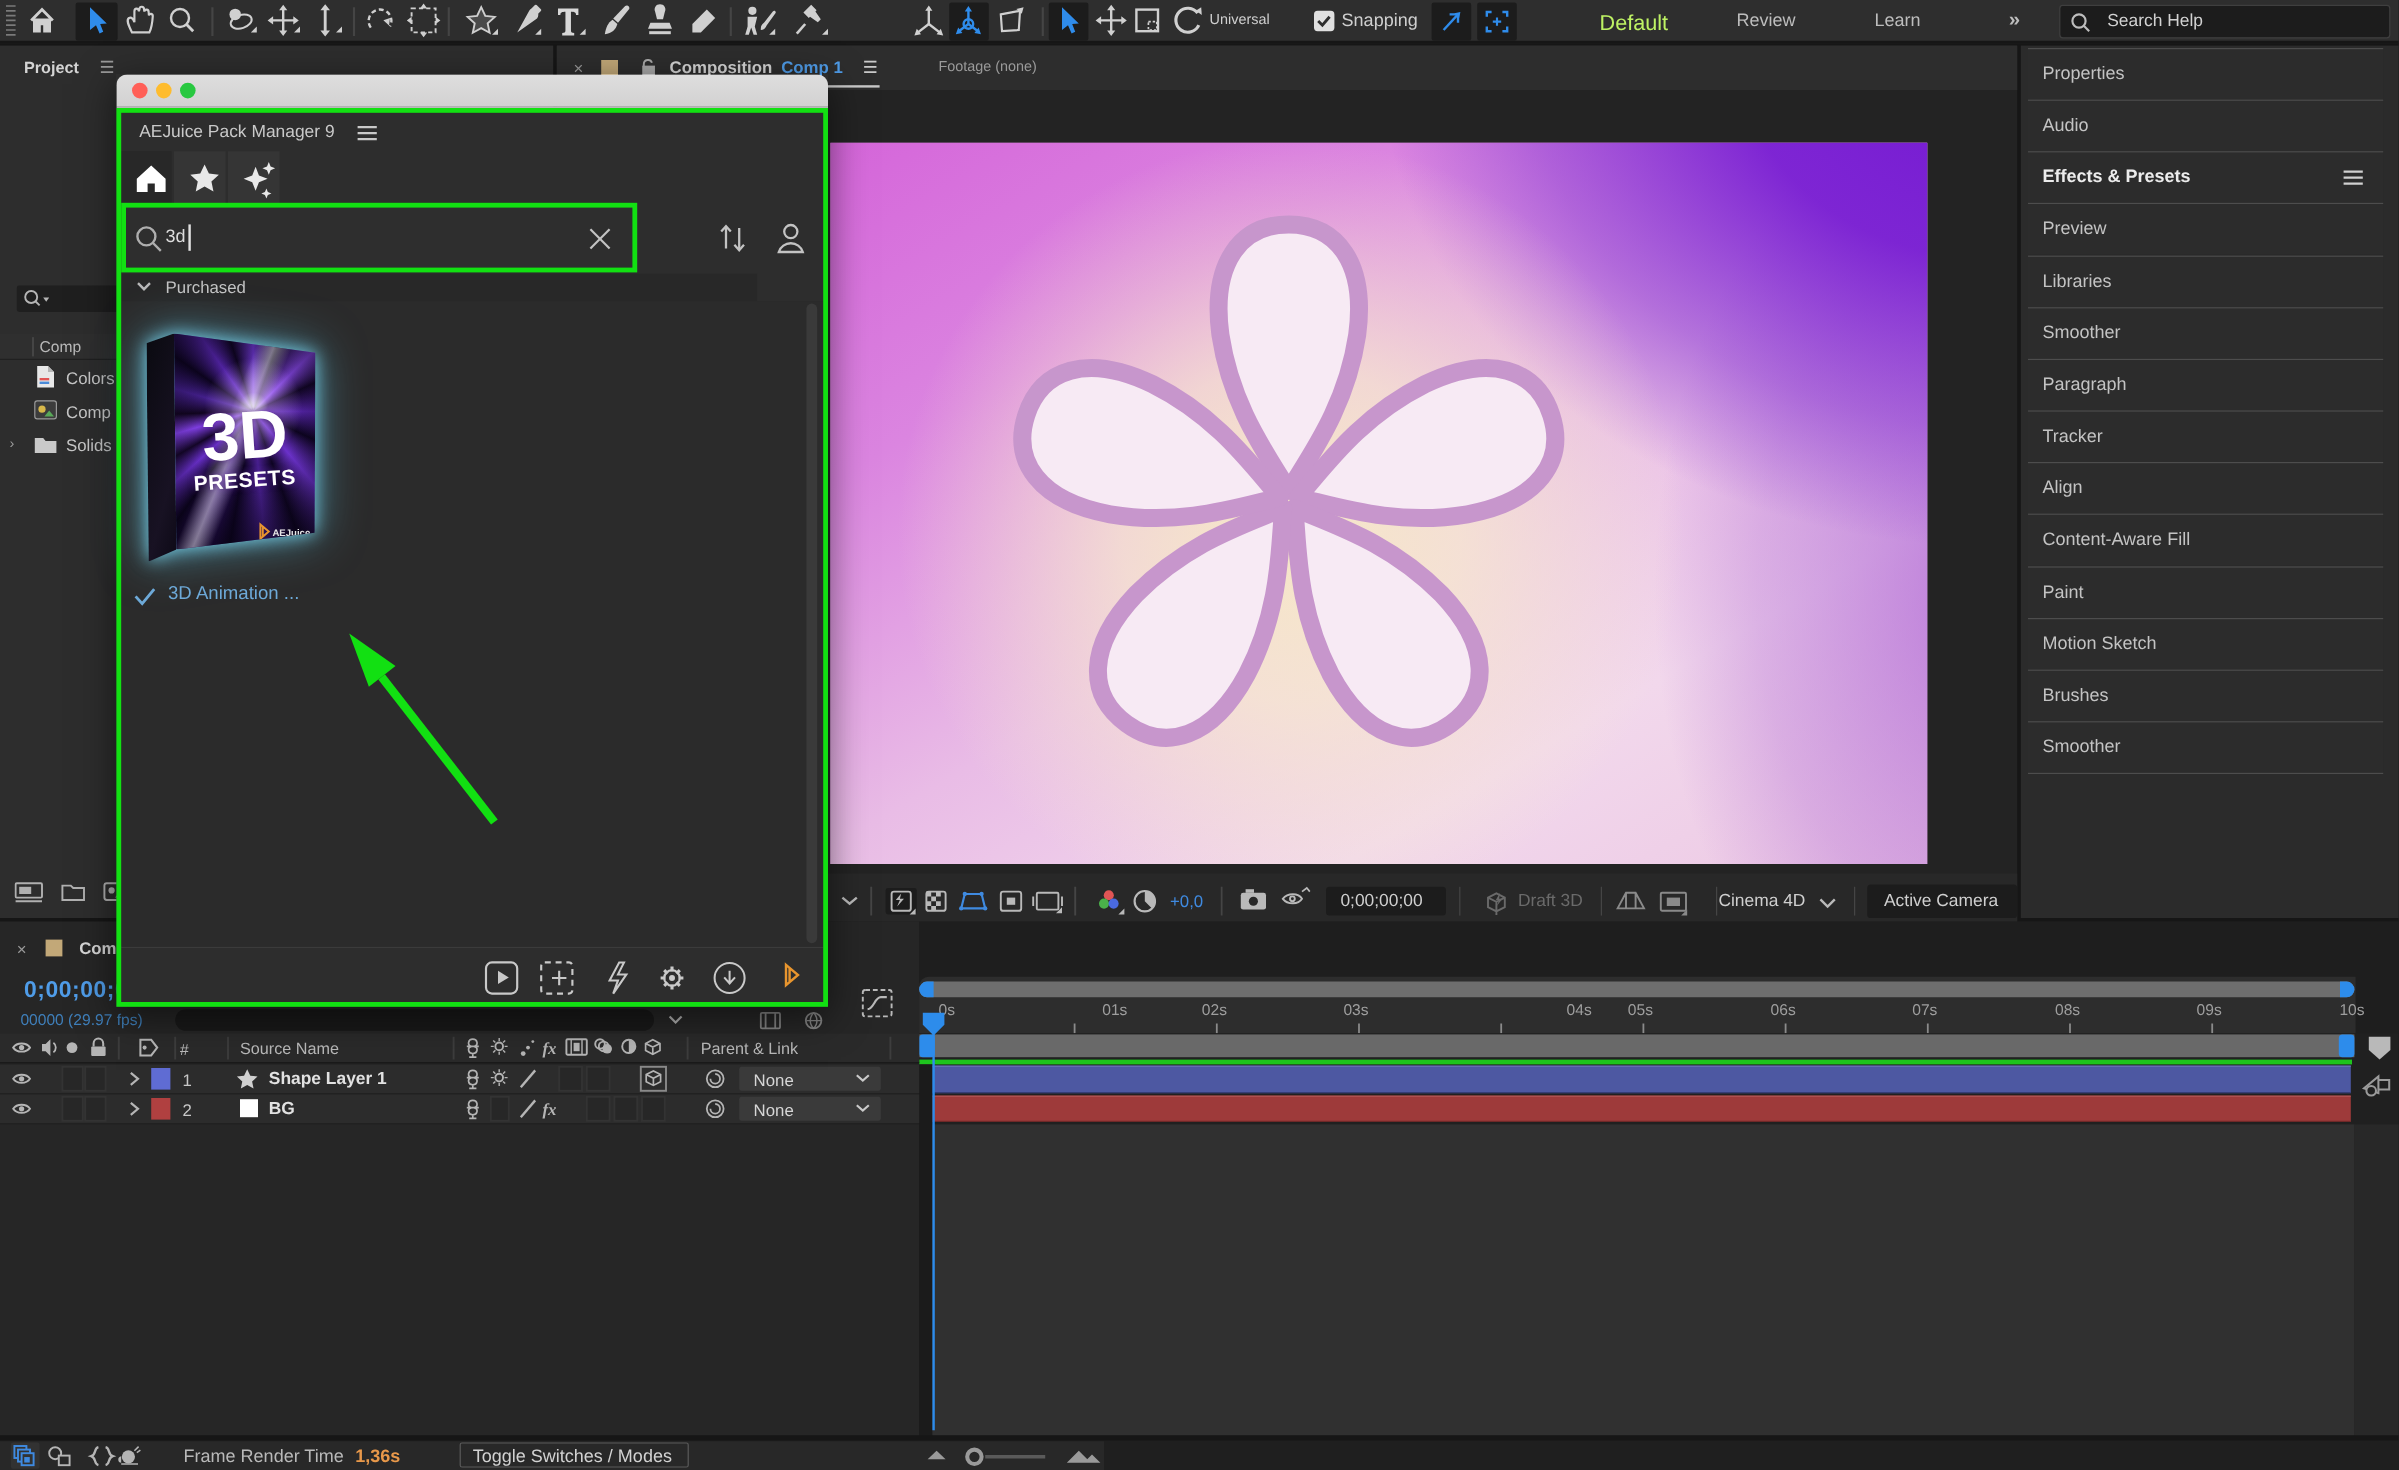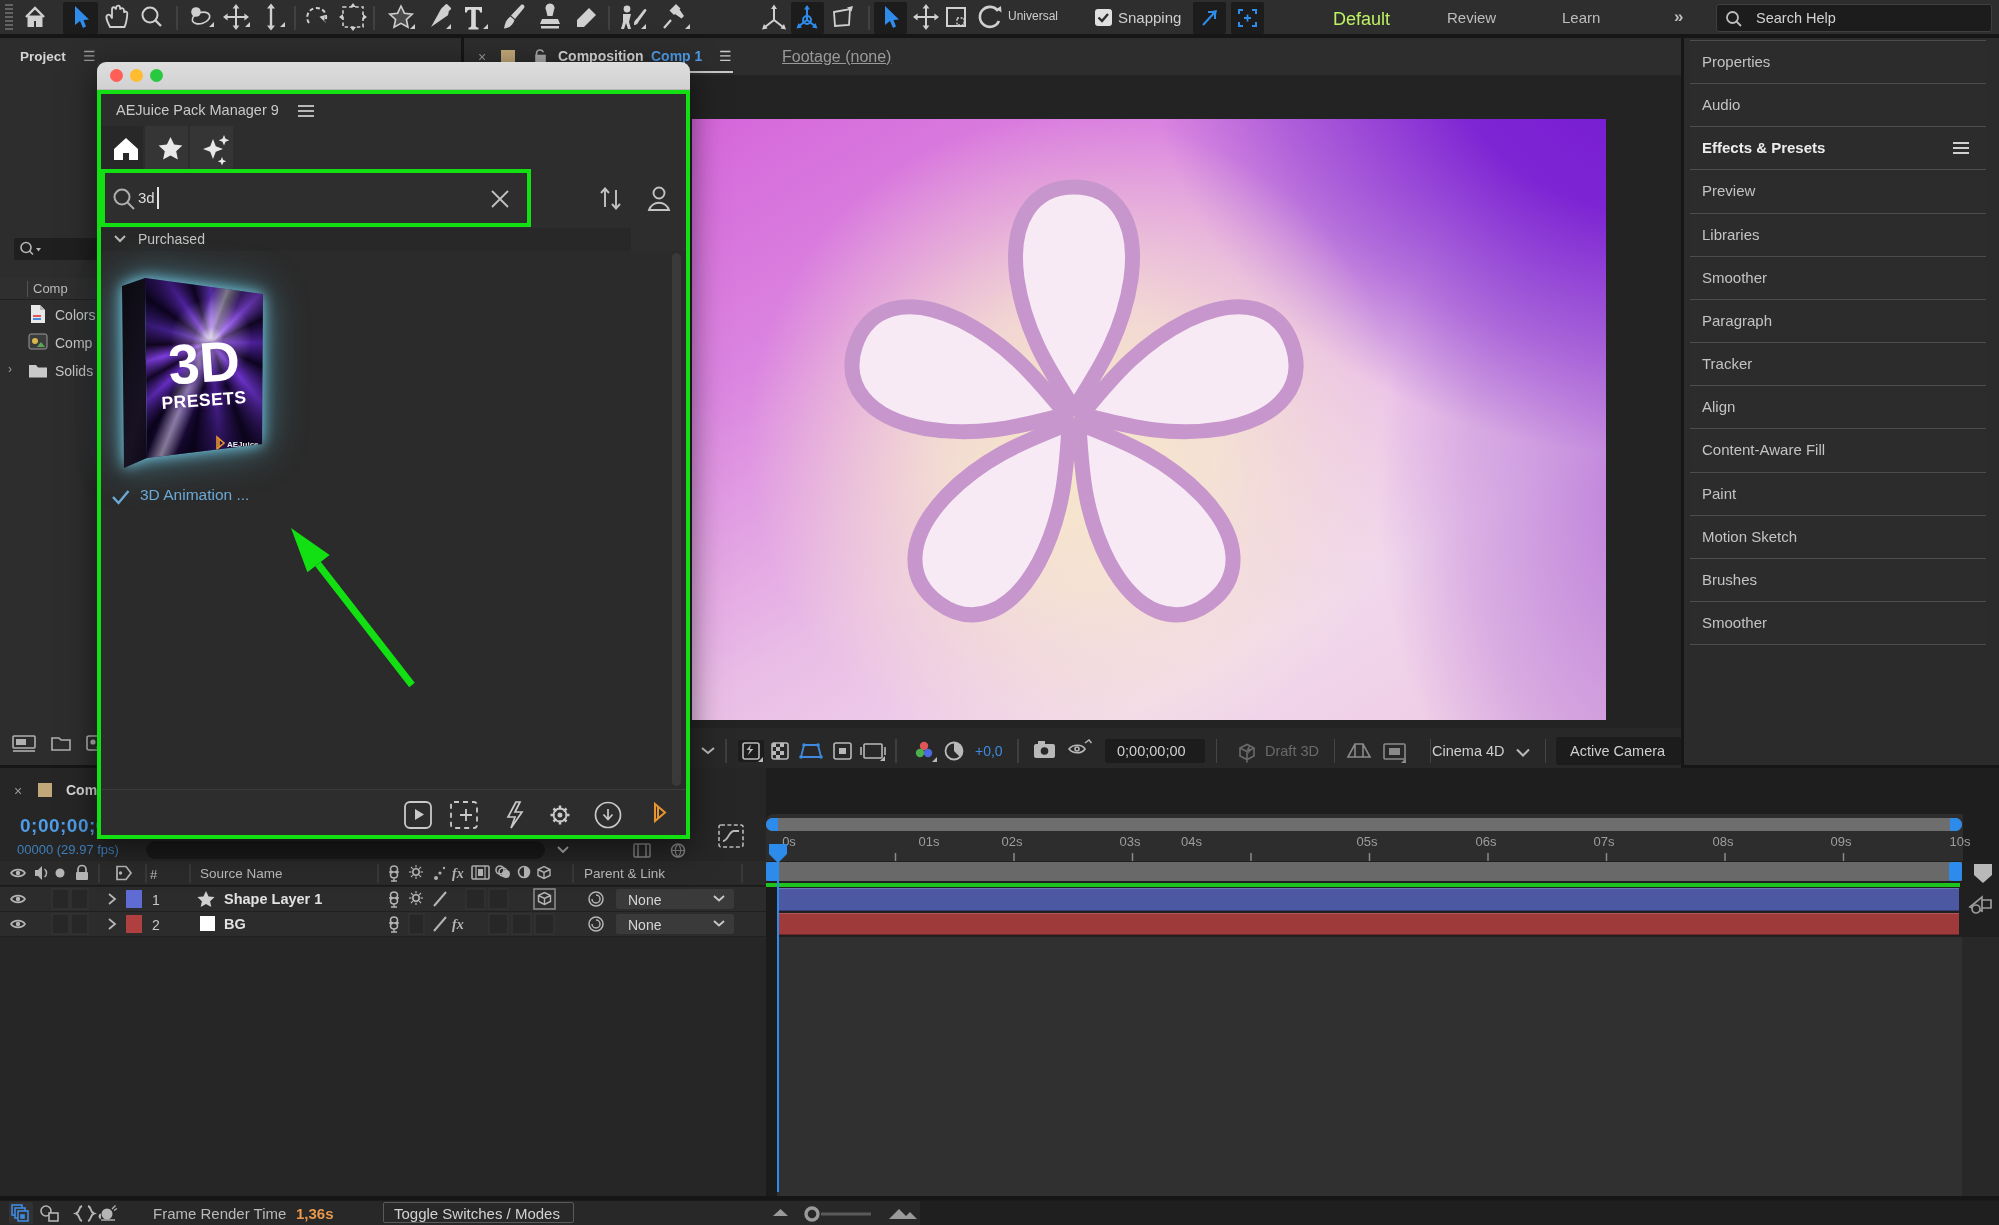--- a/index.html
+++ b/index.html
@@ -219,21 +219,21 @@
     <div class="txt" style="left:14px;top:11px;font-size:14px;color:#9a9a9a;">×</div>
     <div class="abs" style="left:37px;top:12px;width:14px;height:14px;background:#c2a878;"></div>
     <svg class="abs" style="left:69px;top:10px;" width="14" height="17" fill="none" stroke="#a8a8a8" stroke-width="1.6">
       <path d="M3.5 7.5 V5.5 a3.5 3.5 0 0 1 6.8 -1.2"></path>
         <rect x="3" y="7.5" width="9" height="7.5" fill="#a8a8a8"></rect>
     </svg>
     <div class="txt" style="left:94px;top:10px;font-size:14px;color:#d6d6d6;font-weight:bold;">Composition</div>
     <div class="txt" style="left:187px;top:10px;font-size:14px;color:#4f9ce8;font-weight:bold;">Comp 1</div>
     <div class="txt" style="left:255px;top:10px;font-size:14px;color:#c9c9c9;">☰</div>
     <div class="abs" style="left:176px;top:33px;width:93px;height:2px;background:#c8c8c8;"></div>
-    <div class="txt" style="left:318px;top:10px;font-size:16px;color:#9a9a9a;text-decoration:underline;">Footage (none)</div>
+    <div class="txt" style="left:318px;top:10px;font-size:12px;color:#9a9a9a;">Footage (none)</div>
 
     <div class="abs" id="canvas" style="left:228px;top:81px;width:914px;height:601px;
       background:
         radial-gradient(circle 335px at 42% 54%, rgba(247,234,198,0.96) 0%, rgba(248,236,205,0.72) 42%, rgba(248,228,228,0) 98%),
         radial-gradient(ellipse 700px 560px at 106% -12%, #7418d2 0%, rgba(117,26,210,0.92) 30%, rgba(128,44,209,0.5) 55%, rgba(140,60,210,0) 73%),
         radial-gradient(ellipse 360px 540px at 105% 62%, rgba(165,86,211,0.7) 0%, rgba(166,90,211,0.3) 52%, rgba(168,94,212,0) 76%),
         linear-gradient(150deg, #d566da 0%, #db85e0 25%, #e9bce6 52%, #f2d8ec 75%, #ecc8e4 100%),
         #dd8ce0;">
       <svg width="914" height="601" style="position:absolute;left:0;top:0;">
         <defs>
@@ -400,21 +400,21 @@
     <div class="abs" style="left:766px;top:46px;width:1197px;height:47px;background:#2d2d2d;border-radius:8px 0 0 0;"></div>
 
     <div class="abs" style="left:766px;top:50px;width:1196px;height:13px;background:#6e6e6e;border-radius:7px;"></div>
     <div class="abs" style="left:766px;top:50px;width:12px;height:13px;background:#2d8ceb;border-radius:7px 0 0 7px;"></div>
     <div class="abs" style="left:1950px;top:50px;width:12px;height:13px;background:#2d8ceb;border-radius:0 7px 7px 0;"></div>
 
     <div class="rlab" style="left:773px;">0s</div>
     <div class="rlab" style="left:877px;margin-left:36px;">01s</div>
     <div class="rlab" style="left:996px;">02s</div>
     <div class="rlab" style="left:1114px;">03s</div>
-    <div class="rlab" style="left:1170px;text-align:right;">04s</div>
+    <div class="rlab" style="left:1300px;">04s</div>
     <div class="rlab" style="left:1351px;">05s</div>
     <div class="rlab" style="left:1470px;">06s</div>
     <div class="rlab" style="left:1588px;">07s</div>
     <div class="rlab" style="left:1707px;">08s</div>
     <div class="rlab" style="left:1825px;">09s</div>
     <div class="rlab" style="left:1944px;">10s</div>
     <svg class="abs" style="left:766px;top:84px;" width="1233px" height="9">
       <g stroke="#8a8a8a" stroke-width="1.5">
         <line x1="129.5" y1="1" x2="129.5" y2="9"></line>
           <line x1="248" y1="1" x2="248" y2="9"></line>

